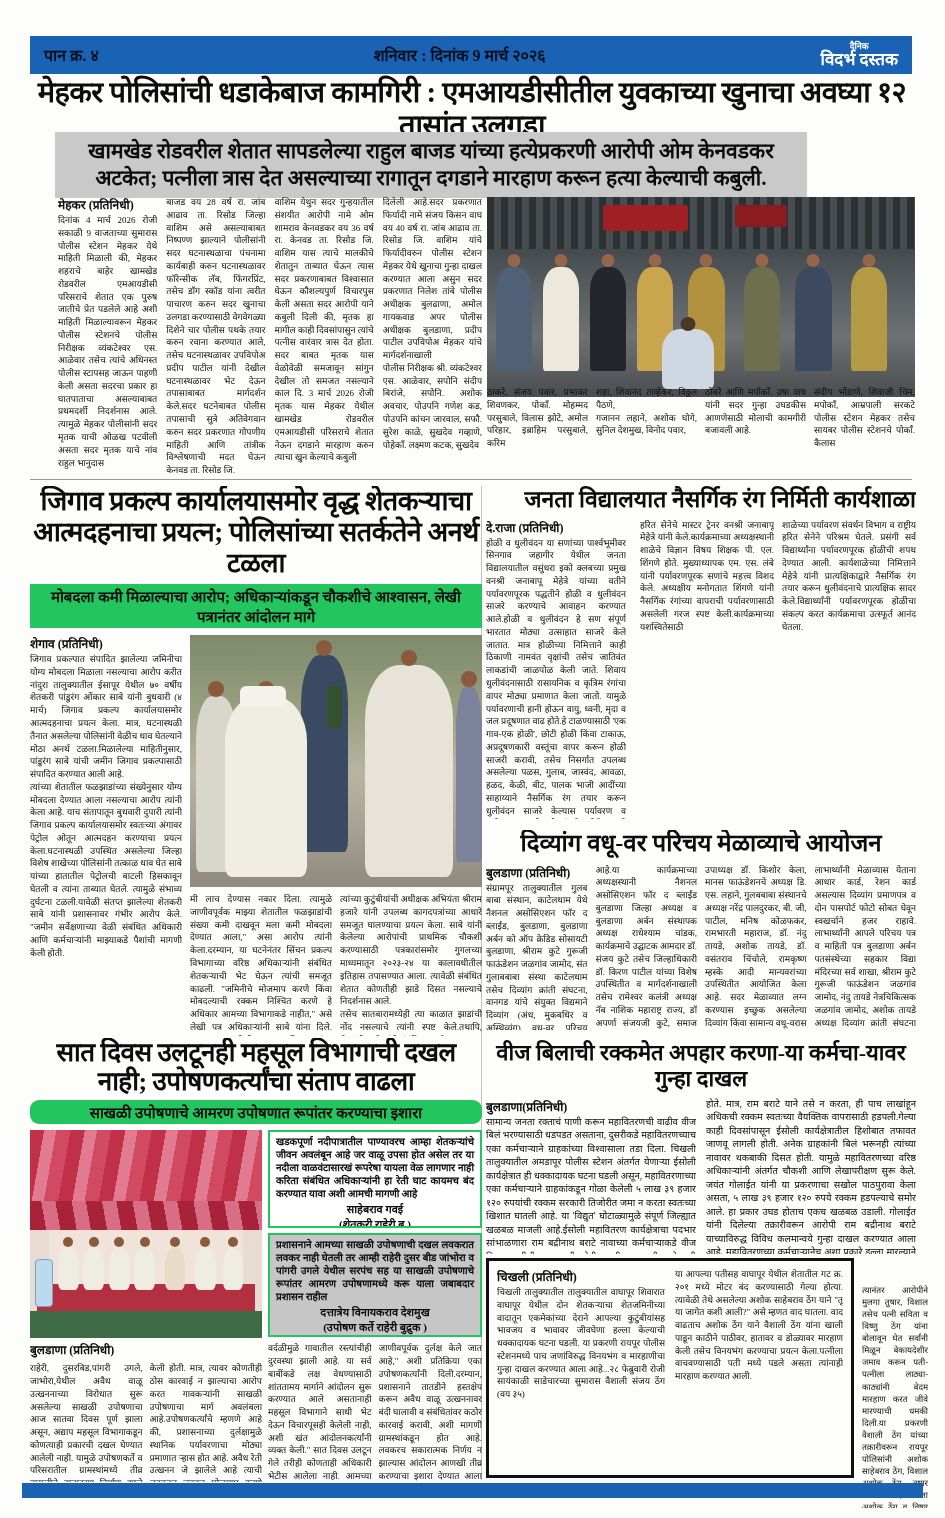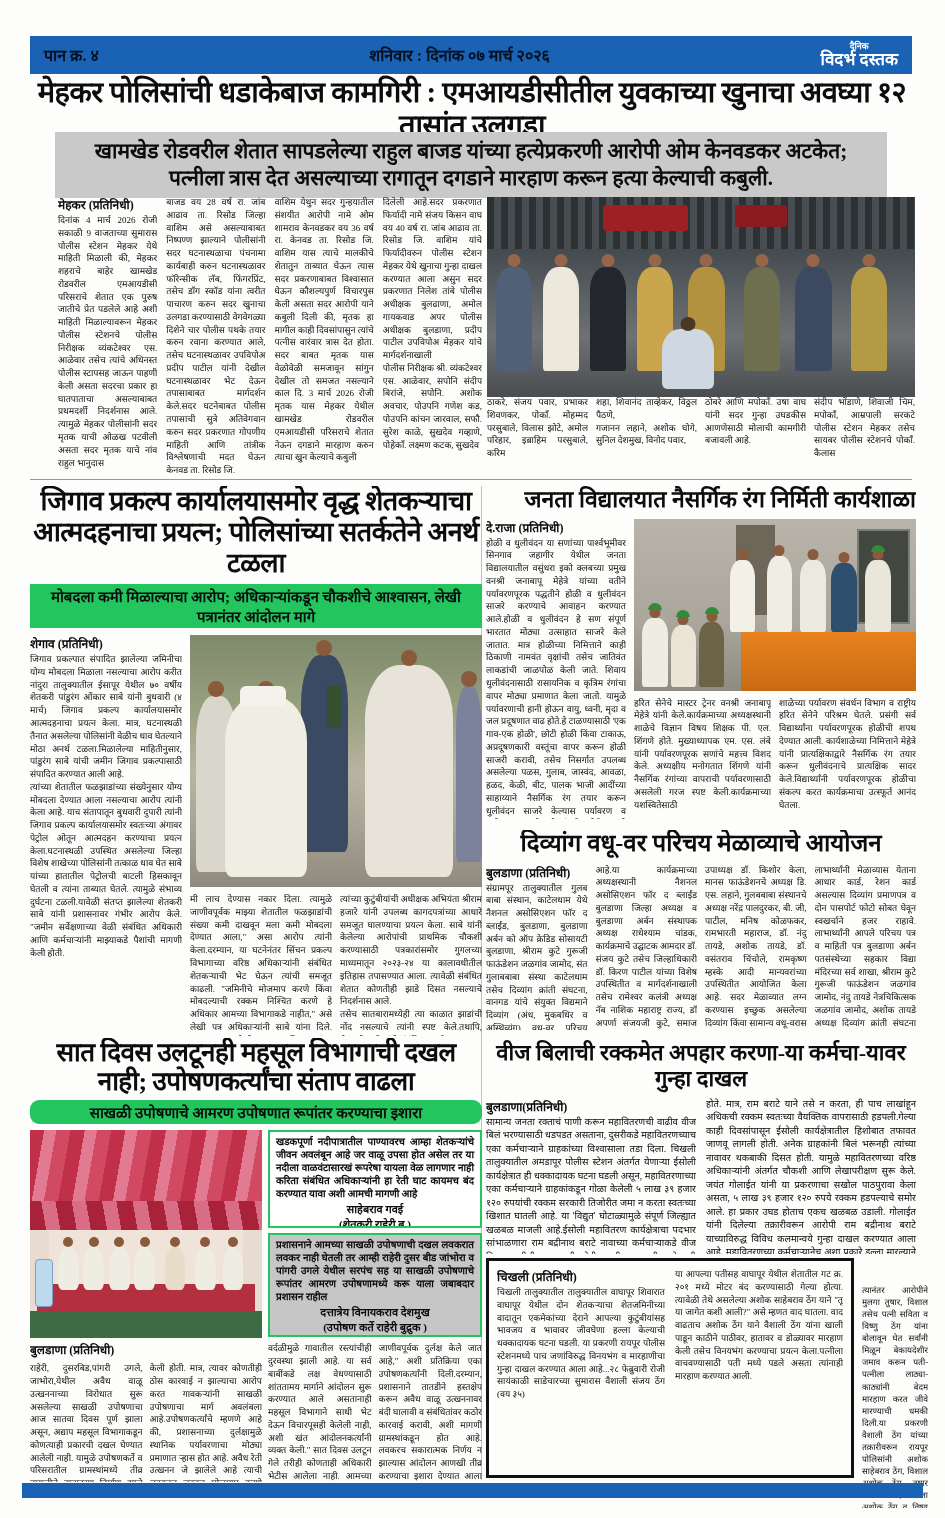--- a/index.html
+++ b/index.html
@@ -8,48 +8,48 @@
   
   .masthead{position:absolute;top:36px;left:30px;width:882px;height:38px;display:flex;align-items:center;
             justify-content:space-between;padding:0 14px;box-sizing:border-box;gap:36px;}
   .mh-left,.mh-center{font-weight:bold;font-size:16px;color:#07101e;}
   .mh-right{display:flex;flex-direction:column;align-items:center;line-height:1;color:#fff;}
   .brand-top{font-size:9px;font-weight:bold;}
   .brand{font-size:17px;font-weight:bold;}
   
   .lead-headline{position:absolute;top:76px;left:22px;width:900px;margin:0;text-align:center;
                  font-size:29px;line-height:1.15;font-weight:800;letter-spacing:-0.5px;}
-  .lead-subhead{position:absolute;top:132px;left:55px;width:832px;box-sizing:border-box;padding:6px 12px;
+  .lead-subhead{position:absolute;top:132px;left:55px;width:752px;box-sizing:border-box;padding:6px 12px;
                 background:#c9c9c9;text-align:center;font-weight:bold;font-size:21px;line-height:1.28;}
   .lead-body{position:absolute;top:196px;left:58px;width:424px;height:284px;display:flex;gap:9px;overflow:hidden;}
   .lead-body .col{flex:1;overflow:hidden;}
   .body-text{font-size:9px;line-height:1.42;text-align:justify;white-space:pre-line;}
   .byline{font-weight:bold;font-size:12px;margin-bottom:1px;}
-  .lead-caption{position:absolute;top:396px;left:487px;width:428px;height:72px;display:flex;gap:8px;overflow:hidden;}
+  .lead-caption{position:absolute;top:386px;left:487px;width:428px;height:72px;display:flex;gap:8px;overflow:hidden;}
   .lead-caption .col{flex:1;overflow:hidden;}
   .hline1{position:absolute;top:479px;left:30px;width:882px;height:1px;background:#9a9a9a;}
   .vline{position:absolute;top:486px;left:481px;width:1px;height:994px;background:#c2c2c2;}
   
   .gray-sub{background:#22c55e;font-weight:bold;text-align:center;}
   h2{margin:0;font-weight:800;}
   
   .art2{position:absolute;top:486px;left:30px;width:452px;height:550px;overflow:hidden;}
   .art2 h2{font-size:27px;line-height:1.15;text-align:center;letter-spacing:-0.5px;}
   .art2 .gray-sub{margin-top:5px;font-size:15px;padding:2px 4px;}
   .art2-body{display:flex;gap:8px;margin-top:7px;height:428px;}
   .art2-col1{width:152px;flex:none;overflow:hidden;}
   .art2-right{flex:1;display:flex;flex-direction:column;gap:6px;}
   .art2-cols{display:flex;gap:8px;flex:1;overflow:hidden;}
   .art2-cols .col{flex:1;overflow:hidden;}
   
   .art3{position:absolute;top:486px;left:486px;width:430px;height:340px;overflow:hidden;}
   .art3 h2{font-size:23px;text-align:right;line-height:1.2;}
   .art3-body{display:flex;gap:8px;margin-top:5px;height:300px;}
   .art3-col1{width:140px;flex:none;overflow:hidden;}
-  .art3-right{flex:1;display:flex;flex-direction:column;gap:6px;}
+  .art3-right{flex:1;display:flex;flex-direction:row;gap:6px;}
   .art3-cols{display:flex;gap:8px;flex:1;overflow:hidden;}
   .art3-cols .col{flex:1;overflow:hidden;}
   
   .art4{position:absolute;top:830px;left:486px;width:430px;height:206px;overflow:hidden;}
   .art4 h2{font-size:24px;text-align:center;line-height:1.15;}
   .art4-cols{display:flex;gap:8px;margin-top:6px;height:166px;overflow:hidden;}
   .art4-cols .col{flex:1;overflow:hidden;}
   
   .art5{position:absolute;top:1038px;left:30px;width:452px;height:444px;overflow:hidden;}
   .art5 h2{font-size:26px;line-height:1.12;text-align:center;letter-spacing:-0.5px;}
@@ -114,21 +114,21 @@
   .photo4 .sit{position:absolute;bottom:23%;width:9%;height:21%;background:#efece2;border-radius:45% 45% 20% 20%;}
   .photo4 .sit::before{content:"";position:absolute;top:-10px;left:50%;transform:translateX(-50%);width:10px;height:10px;border-radius:50%;background:#8a5a3c;}
 </style>
 </head>
 <body>
 
 <div class="page">
 
   <header class="masthead" style="background:#1a62b3;">
     <span class="mh-left">पान क्र. ४</span>
-    <span class="mh-center">शनिवार : दिनांक ०७ मार्च २०२६</span>
+    <span class="mh-center">शनिवार : दिनांक 9 मार्च २०२६</span>
     <span class="mh-right">
       <span class="brand-top">दैनिक</span>
       <span class="brand">विदर्भ दस्तक</span>
     </span>
   </header>
 
   <h1 class="lead-headline">मेहकर पोलिसांची धडाकेबाज कामगिरी : एमआयडीसीतील युवकाच्या खुनाचा अवघ्या १२ तासांत उलगडा</h1>
   <div class="lead-subhead">खामखेड रोडवरील शेतात सापडलेल्या राहुल बाजड यांच्या हत्येप्रकरणी आरोपी ओम केनवडकर अटकेत; पत्नीला त्रास देत असल्याच्या रागातून दगडाने मारहाण करून हत्या केल्याची कबुली.</div>
 
   <section class="lead-body">

